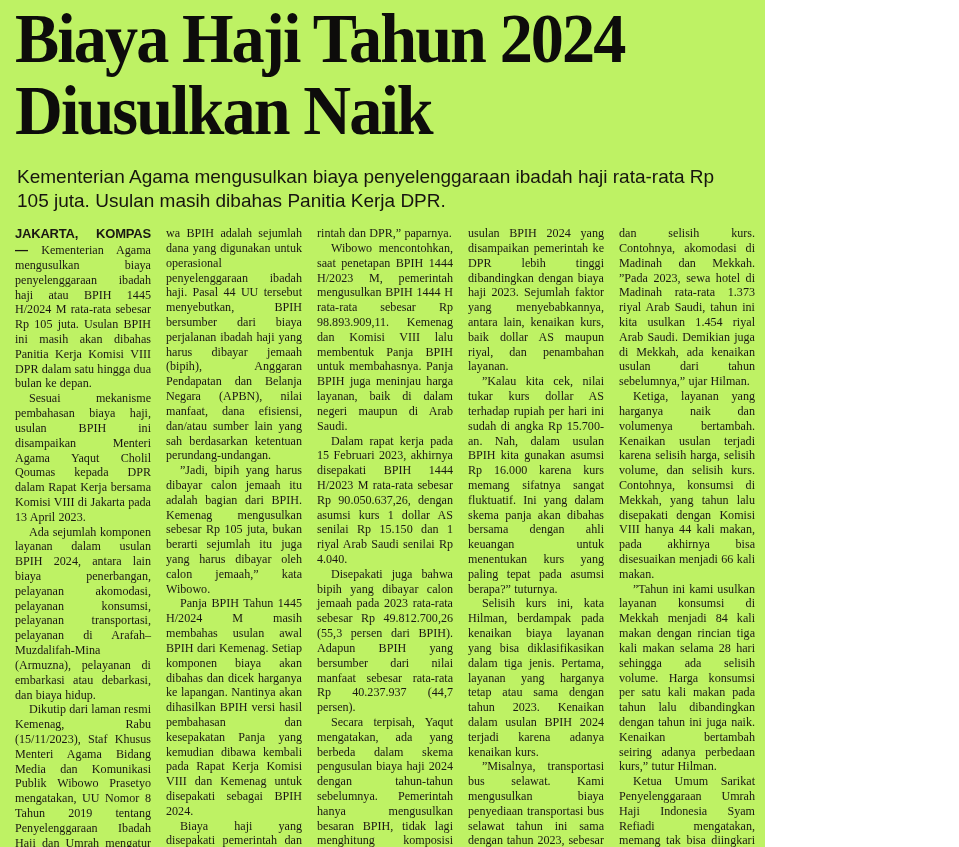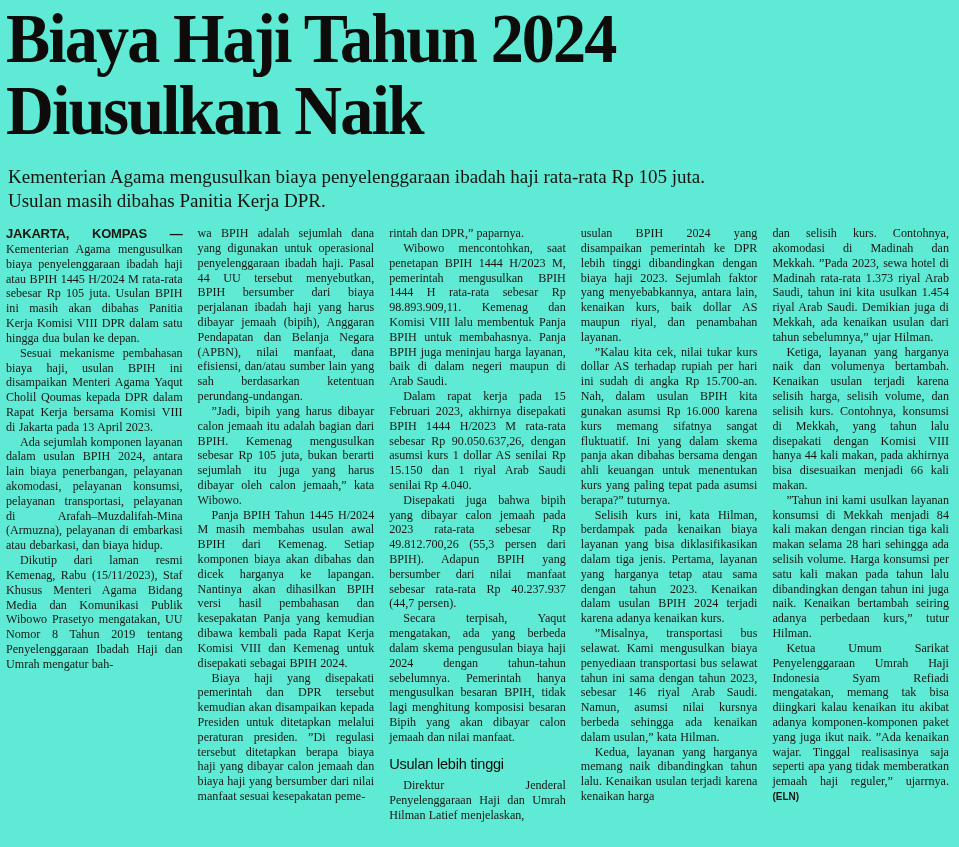--- a/index.html
+++ b/index.html
@@ -6,39 +6,39 @@
     margin: 0;
     padding: 0;
     background: #ffffff;
     width: 959px;
     height: 847px;
     overflow: hidden;
     color: #181512;
   }
   .page {
     box-sizing: border-box;
-    width: 959px;
+    width: 765px;
     height: 847px;
-    padding: 4px 10px 8px 6px;
-    background: #5eead4;
+    padding: 4px 10px 8px 15px;
+    background: #bef264;
   }
   .headline {
     font-family: "Liberation Serif", "DejaVu Serif", serif;
     font-weight: bold;
     font-size: 69px;
     line-height: 1.04;
     letter-spacing: -2px;
     margin: 0 0 0 0;
     color: #0d0c0b;
     transform: scaleX(0.96);
     transform-origin: left top;
     white-space: nowrap;
   }
   .standfirst {
-    font-family: Liberation Serif, serif;
+    font-family: Liberation Sans, sans-serif;
     font-size: 19px;
     line-height: 1.28;
     margin: 17px 0 13px 2px;
     max-width: 705px;
     color: #17140f;
   }
   .columns {
     display: flex;
     gap: 15px;
     align-items: stretch;

